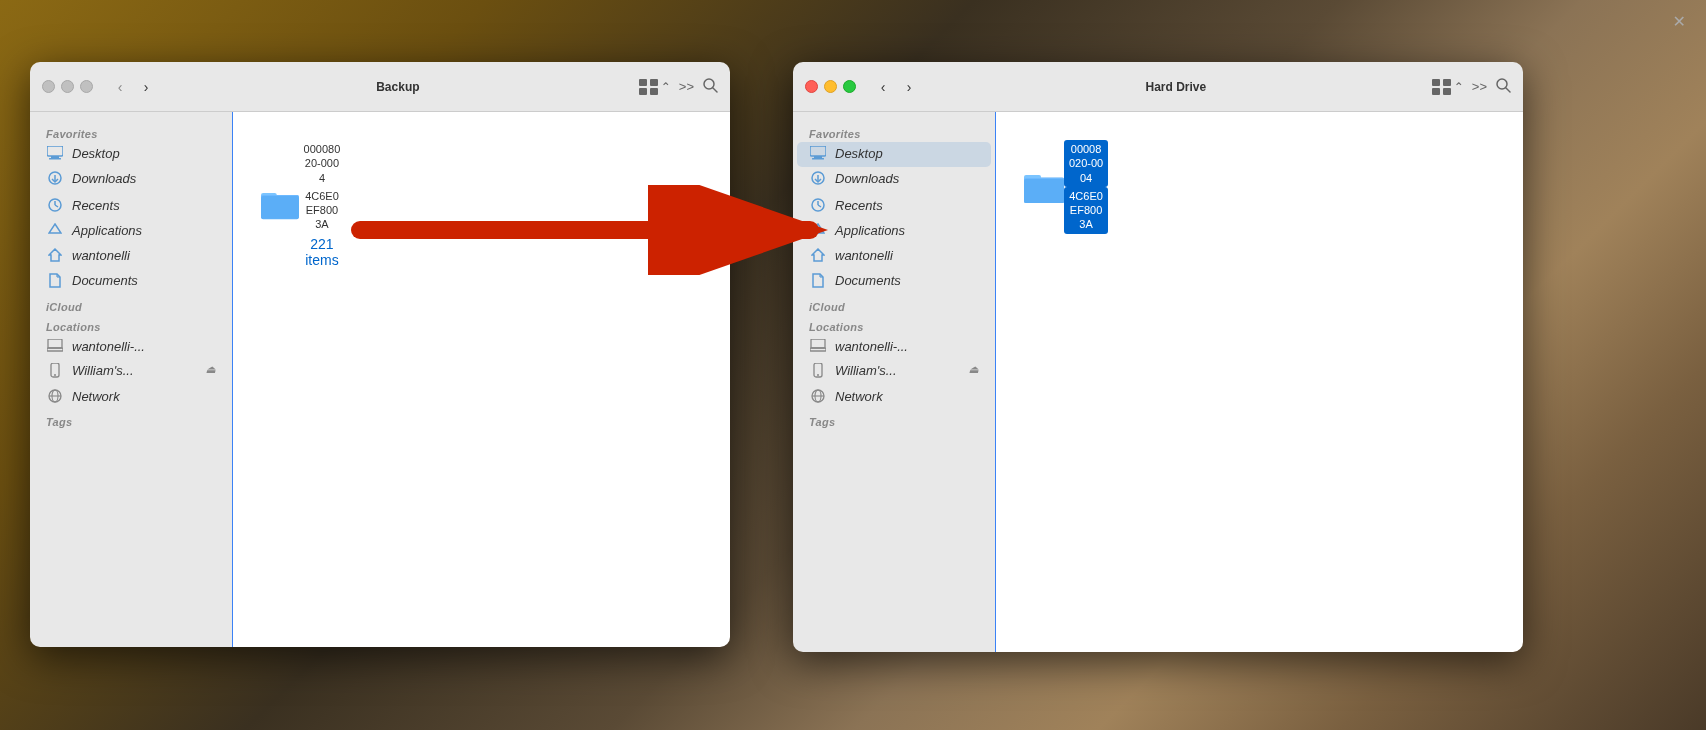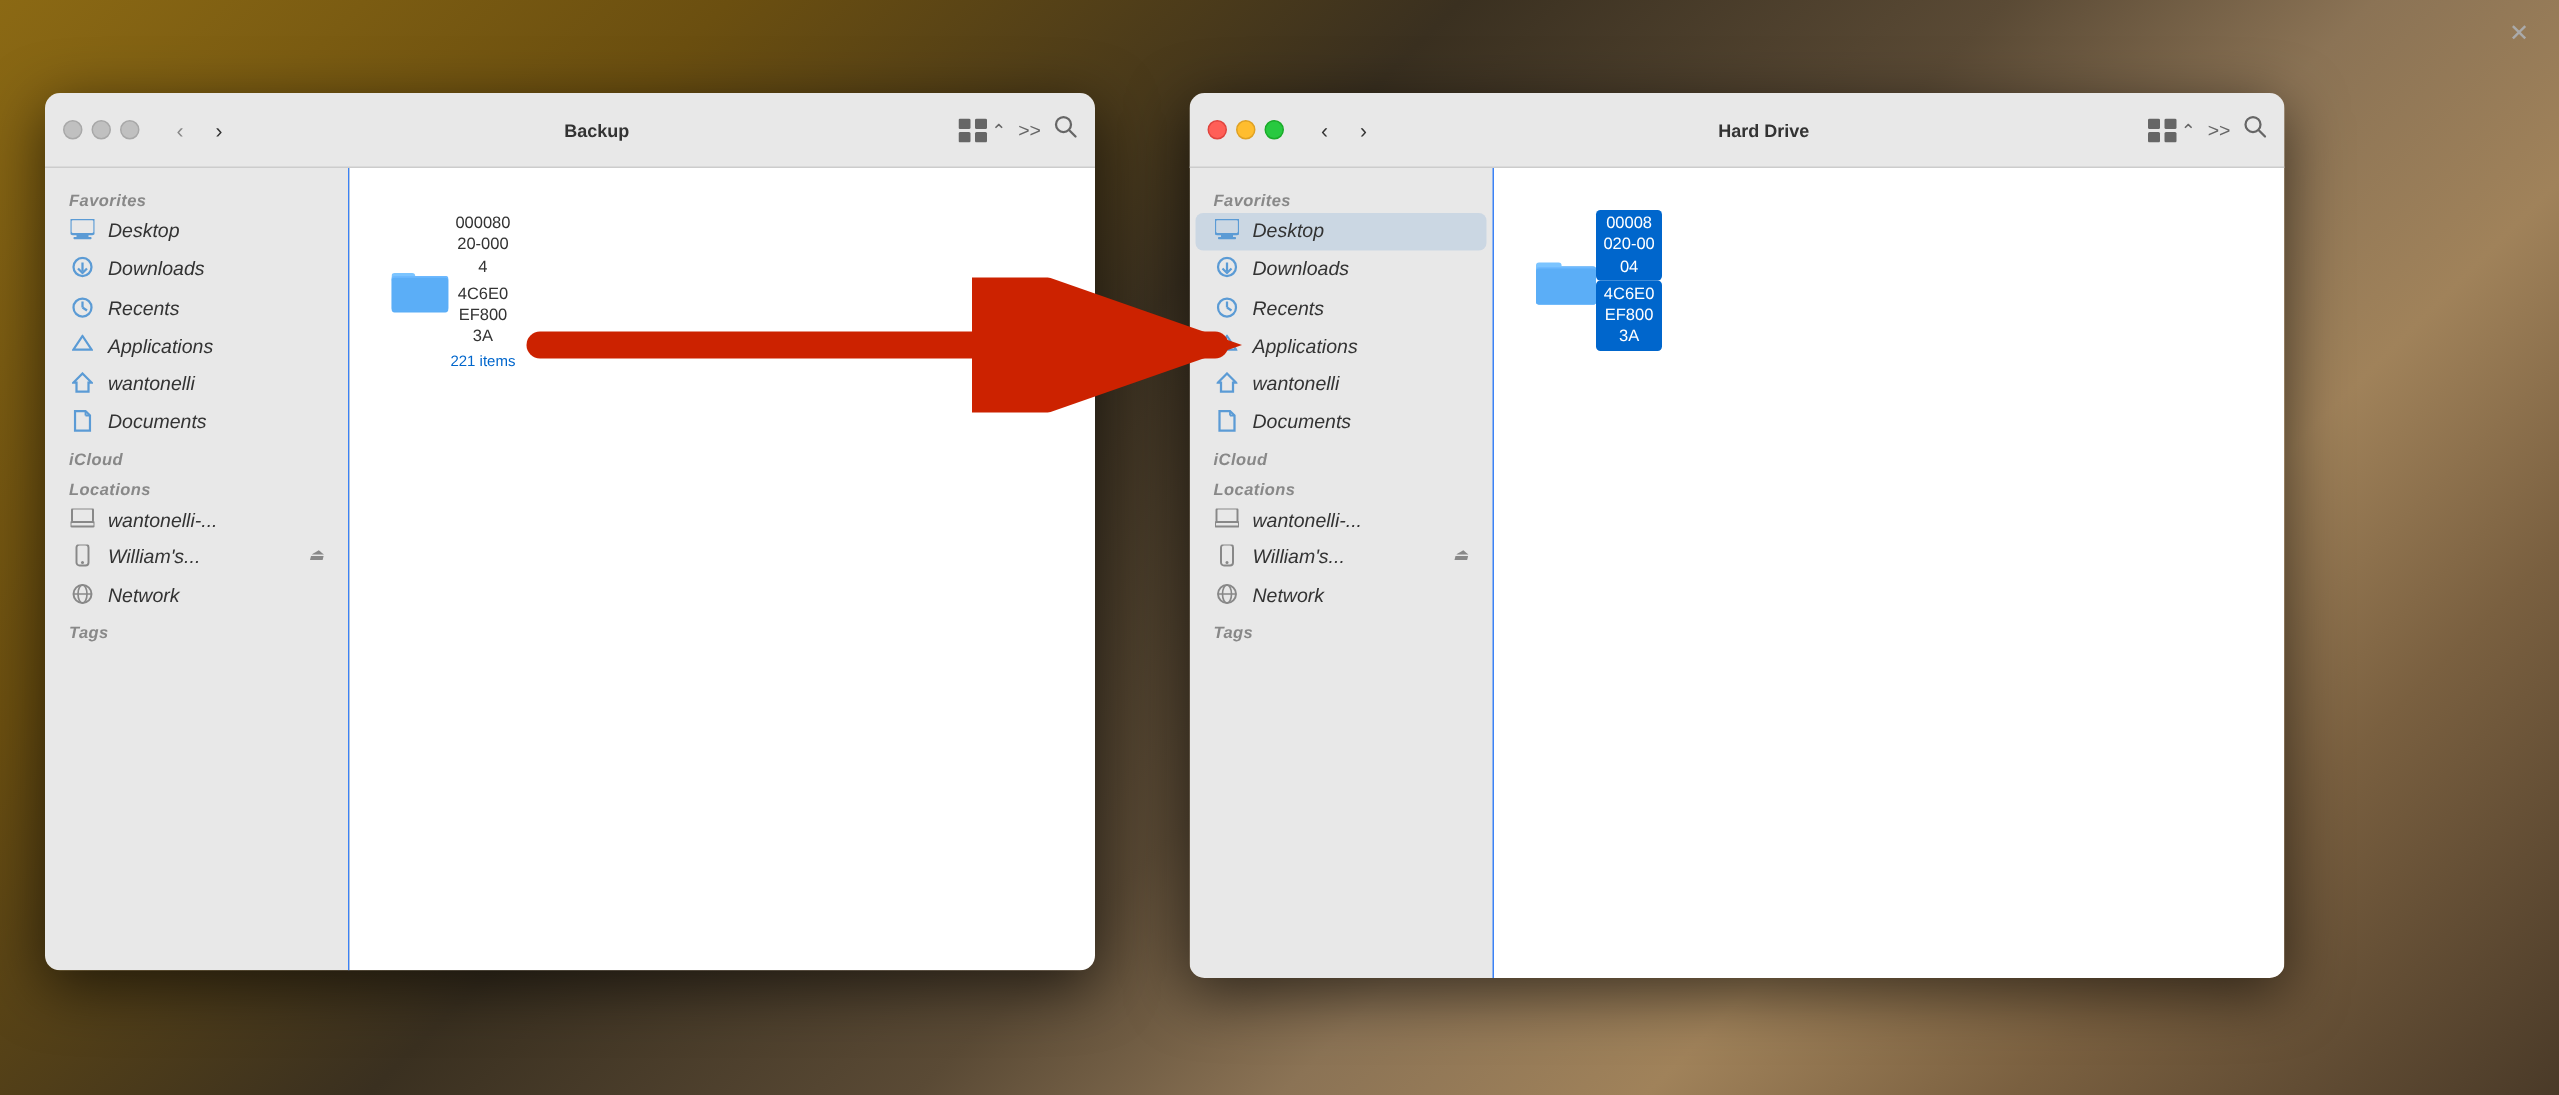--- a/index.html
+++ b/index.html
@@ -211,21 +211,21 @@
       border-radius: 3px;
       word-break: break-all;
     }
 
     .folder-label.selected {
       background: #0066CC;
       color: #fff;
     }
 
     .folder-sublabel {
-      font-size: 10px;
+      font-size: 14px;
       color: #0066CC;
       margin-top: 2px;
       text-align: center;
     }
 
     
     .arrow-overlay {
       position: absolute;
       left: 350px;
       top: 185px;

